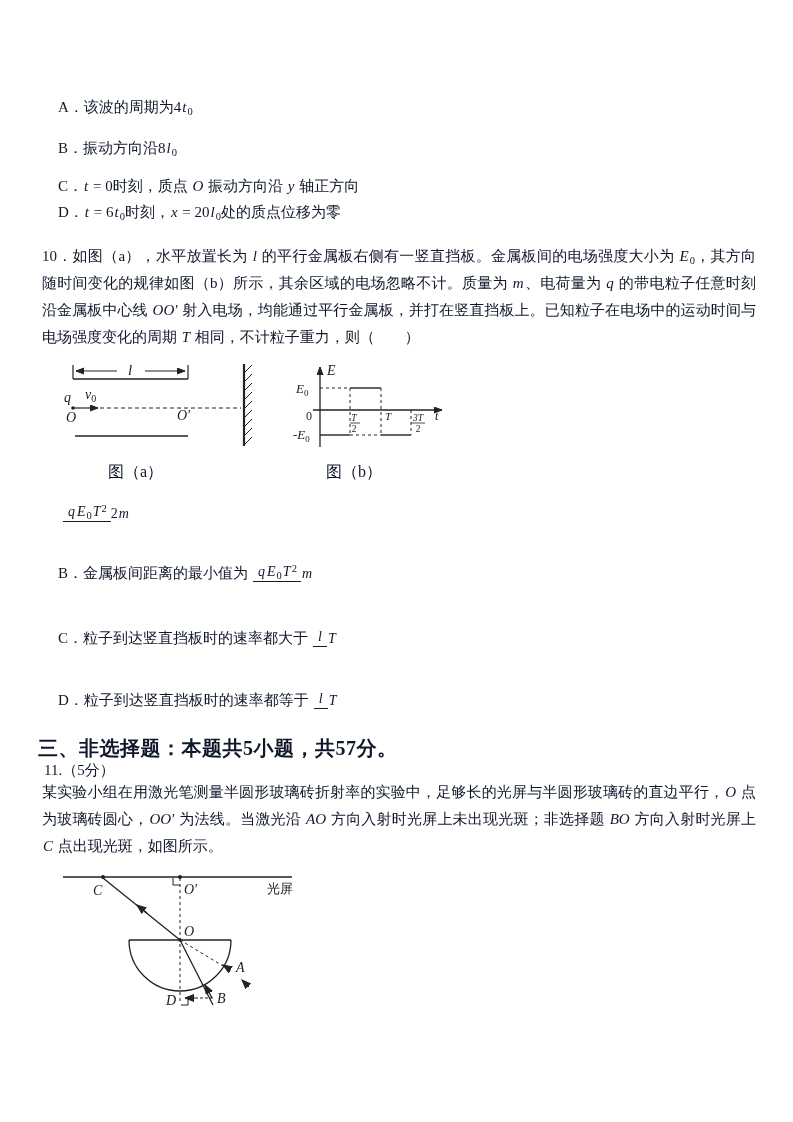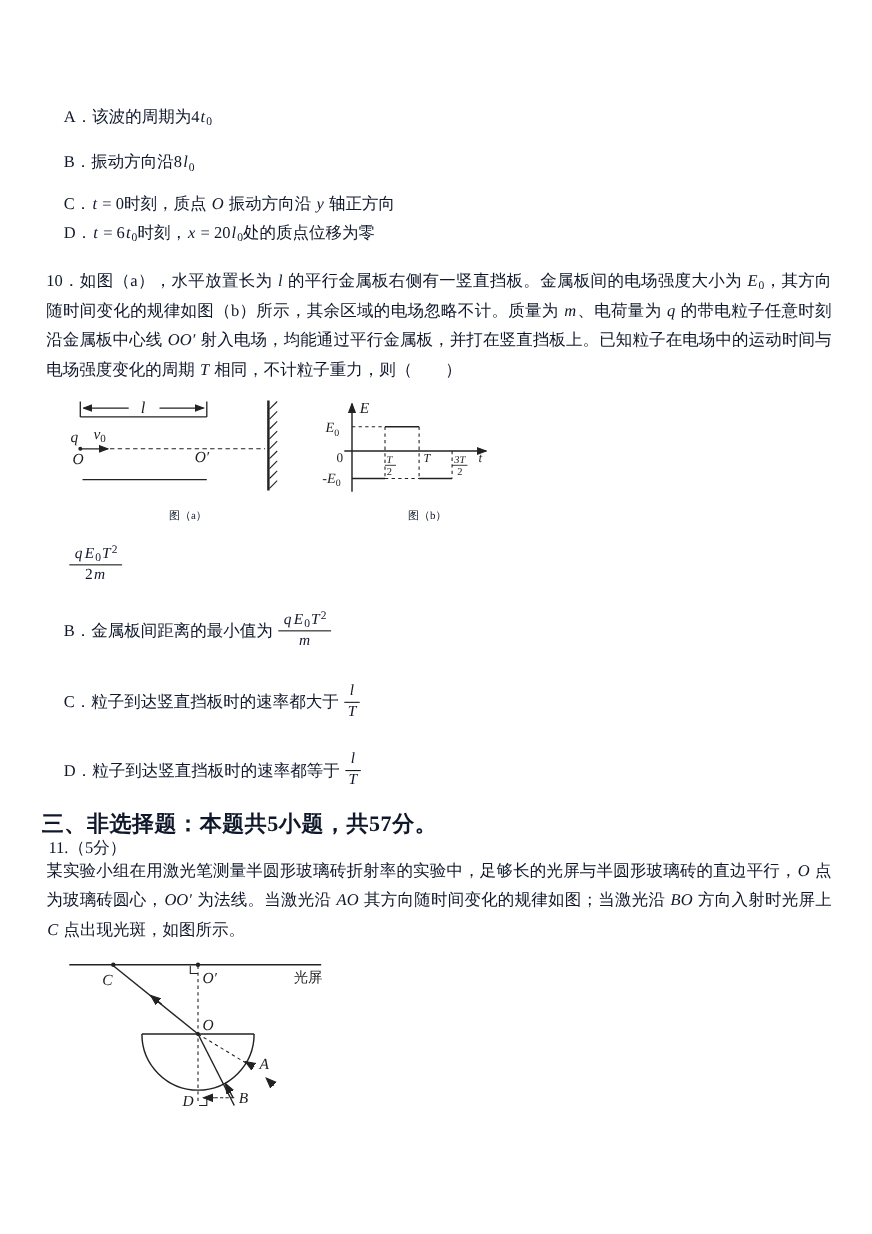--- a/index.html
+++ b/index.html
@@ -4,25 +4,25 @@
 <style>
   html,body{margin:0;padding:0;background:#e8e8e8;}
   .page{position:relative;width:793px;height:1122px;background:#ffffff;margin:0 auto;
         font-family:"Liberation Serif","DejaVu Serif",serif;color:#0f172a;overflow:hidden;}
   .abs{position:absolute;}
   .opt{font-size:15px;white-space:nowrap;line-height:17px;}
   .optrow{display:flex;align-items:center;font-size:15px;white-space:nowrap;height:34px;}
   .para{font-size:15px;line-height:27px;text-align:justify;width:714px;}
   .qnum{font-size:15px;}
   .sechdr{font-size:20px;font-weight:bold;letter-spacing:0.5px;}
-  .caption{font-size:10px;text-align:right;width:80px;}
+  .caption{font-size:16px;text-align:left;width:80px;}
   .var{font-style:italic;padding:0 1px;}
   sub{font-size:10.5px;font-style:normal;vertical-align:-3px;line-height:0;}
   sup{font-size:10.5px;font-style:normal;vertical-align:4px;line-height:0;}
-  .frac{display:inline-flex;flex-direction:column;align-items:center;vertical-align:middle;
+  .frac{display:inline-flex;align-items:center;vertical-align:middle;
         margin-left:5px;line-height:1.12;font-size:14px;}
   .frac .num{border-bottom:1.3px solid #1c1c1c;padding:0 4px 1px;}
   .frac .den{padding-top:1px;}
   svg text{font-family:"Liberation Serif","DejaVu Serif",serif;fill:#1c1c1c;}
   svg .it{font-style:italic;}
   svg line, svg path, svg polyline{stroke:#222;}
 </style>
 </head>
 <body>
 
@@ -132,21 +132,21 @@
       <span>D．粒子到达竖直挡板时的速率都等于</span>
       <span class="frac">
         <span class="num"><span class="var">l</span></span>
         <span class="den"><span class="var">T</span></span>
       </span>
     </div>
 
   <div class="abs sechdr" style="left:38px;top:735px">三、非选择题：本题共5小题，共57分。</div>
 
   <div class="abs qnum" style="left:44px;top:761px">11.（5分）</div>
-  <div class="abs para" style="left:42px;top:779px"><span>某实验小组在用激光笔测量半圆形玻璃砖折射率的实验中，足够长的光屏与半圆形玻璃砖的直边平行，</span><span class="var">O</span><span> 点为玻璃砖圆心，</span><span class="var">OO′</span><span> 为法线。当激光沿 </span><span class="var">AO</span><span> 其方向随时间变化的规律如图；当激光沿 </span><span class="var">BO</span><span> 方向入射时光屏上 </span><span class="var">C</span><span> 点出现光斑，如图所示。</span></div>
+  <div class="abs para" style="left:42px;top:779px"><span>某实验小组在用激光笔测量半圆形玻璃砖折射率的实验中，足够长的光屏与半圆形玻璃砖的直边平行，</span><span class="var">O</span><span> 点为玻璃砖圆心，</span><span class="var">OO′</span><span> 为法线。当激光沿 </span><span class="var">AO</span><span> 方向入射时光屏上未出现光斑；非选择题 </span><span class="var">BO</span><span> 方向入射时光屏上 </span><span class="var">C</span><span> 点出现光斑，如图所示。</span></div>
 
   <svg class="abs" style="left:55px;top:862px" width="245" height="155" viewBox="0 0 245 155">
     <defs>
       <marker id="ar-c" markerWidth="10" markerHeight="9" refX="9" refY="4" orient="auto" markerUnits="userSpaceOnUse">
         <path d="M0,0.5 L9,4 L0,7.5 Z" fill="#222" stroke="none"></path>
       </marker>
     </defs>
     <line x1="8" y1="15" x2="237" y2="15" stroke-width="1.5"></line>
     <text x="212" y="31" font-size="13">光屏</text>
     <circle cx="48" cy="15" r="2" fill="#222"></circle>

